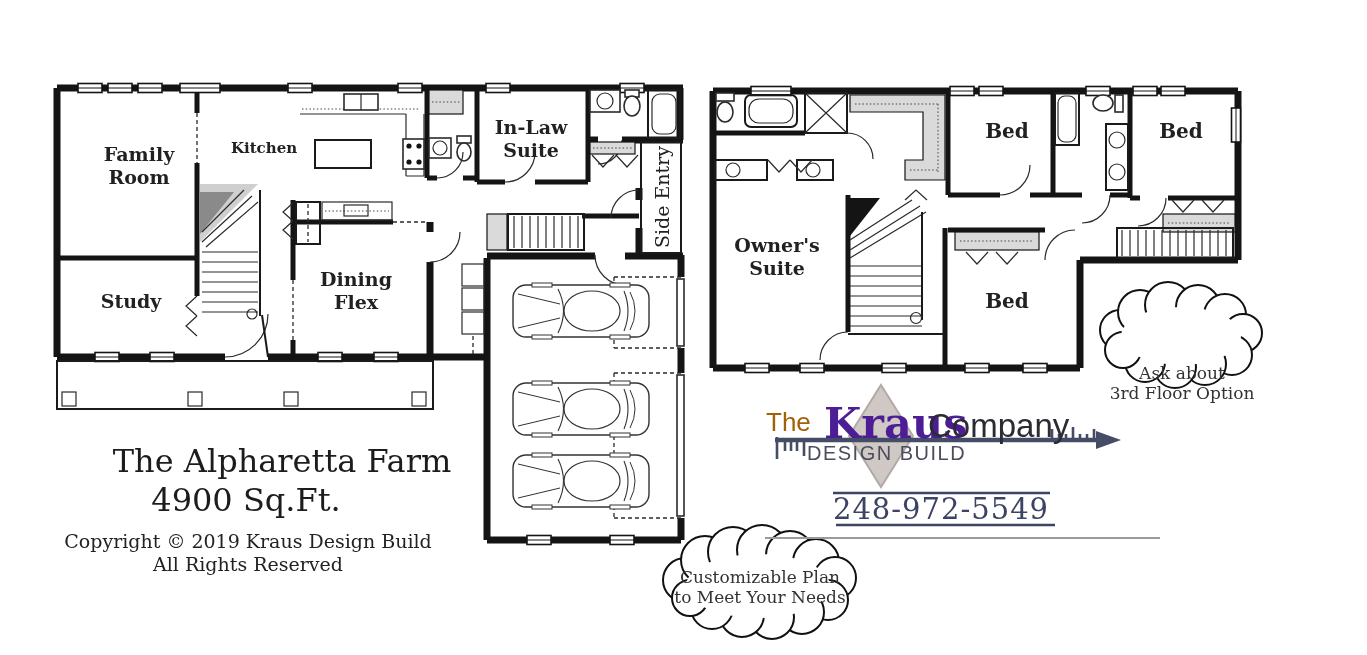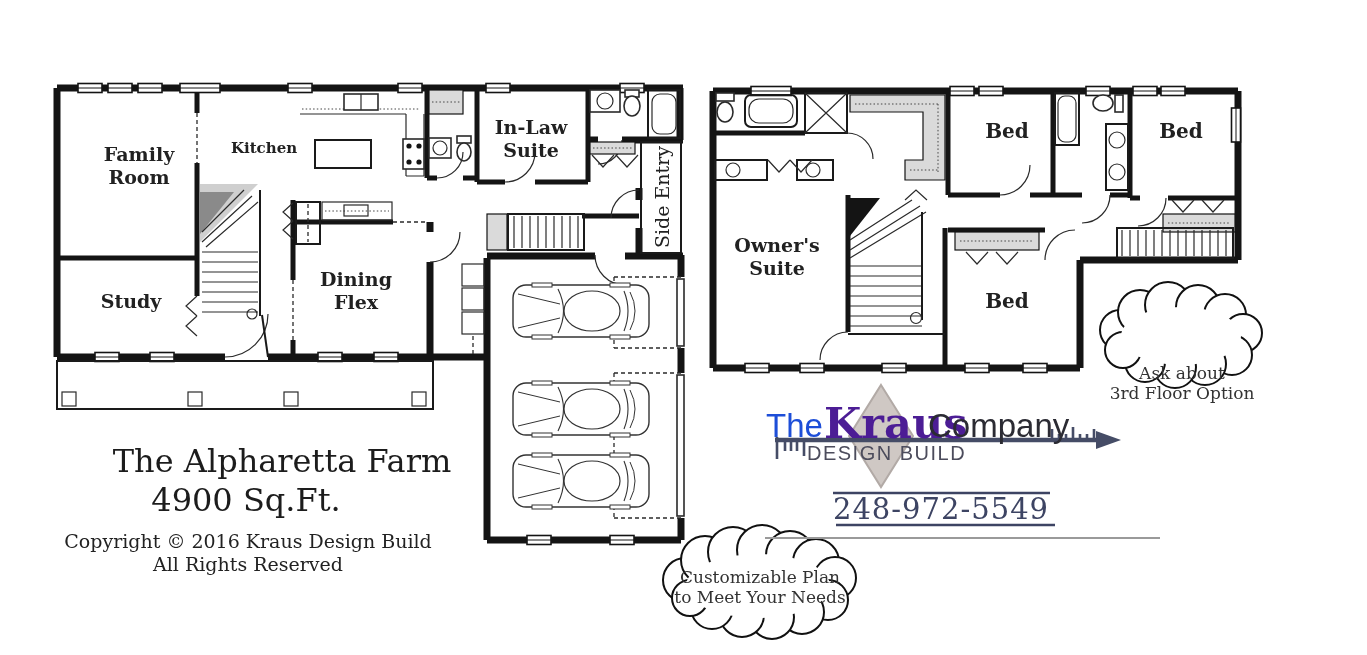--- a/index.html
+++ b/index.html
@@ -348,22 +348,22 @@
 <div class="lbl" style="left:1181px;top:131px;font-size:20px;">Bed</div>
 <div class="lbl" style="left:1007px;top:301px;font-size:20px;">Bed</div>
 
 <div class="lbl norm" style="left:1182px;top:339px;font-size:17px;color:#333;margin-top:44px;">Ask about
 3rd Floor Option</div>
 <div class="lbl norm" style="left:760px;top:587px;font-size:17px;color:#333;">Customizable Plan
 to Meet Your Needs</div>
 
 <div class="lbl norm" style="left:246px;top:461px;font-size:32px;color:#1c1c1c;margin-left:36px;">The Alpharetta Farm</div>
 <div class="lbl norm" style="left:246px;top:500px;font-size:32px;color:#1c1c1c;">4900 Sq.Ft.</div>
-<div class="lbl norm" style="left:248px;top:541px;font-size:19px;color:#222;">Copyright © 2016 Kraus Design Build</div>
+<div class="lbl norm" style="left:248px;top:541px;font-size:19px;color:#222;">Copyright © 2019 Kraus Design Build</div>
 <div class="lbl norm" style="left:248px;top:564px;font-size:19px;color:#222;">All Rights Reserved</div>
 
-<div class="abs sans" style="left:766px;top:407px;font-size:33px;color:#1d4ed8;">The</div>
+<div class="abs sans" style="left:766px;top:407px;font-size:26px;color:#a16207;">The</div>
 <div class="abs kraus" style="left:824px;top:398px;font-size:43px;">Kraus</div>
 <div class="abs sans" style="left:928px;top:407px;font-size:33px;color:#2b2b33;">Company</div>
 <div class="abs sans" style="left:807px;top:442px;font-size:20px;letter-spacing:1.5px;color:#4c4c5c;">DESIGN BUILD</div>
 <div class="abs navytx" style="left:941px;top:509px;transform:translate(-50%,-50%);font-size:29px;letter-spacing:1px;">248-972-5549</div>
 
 </div>
 
 </body></html>

